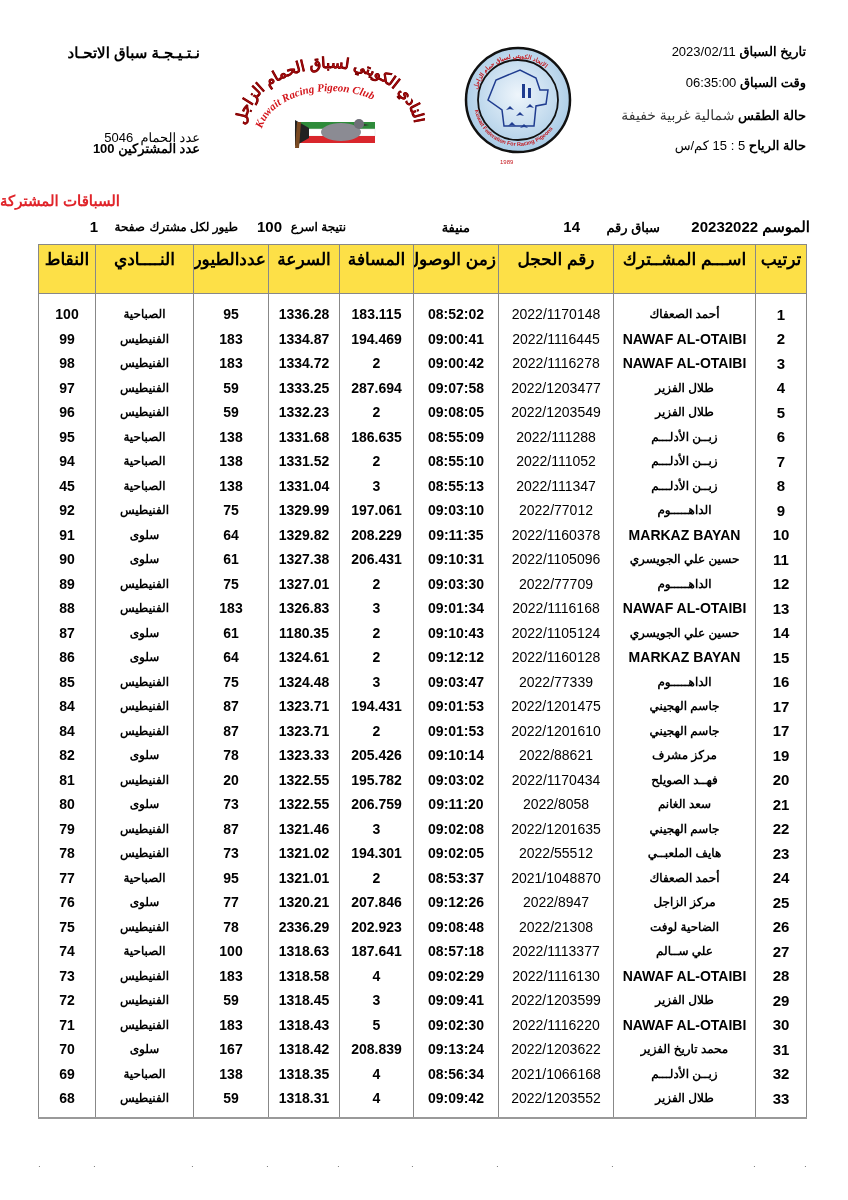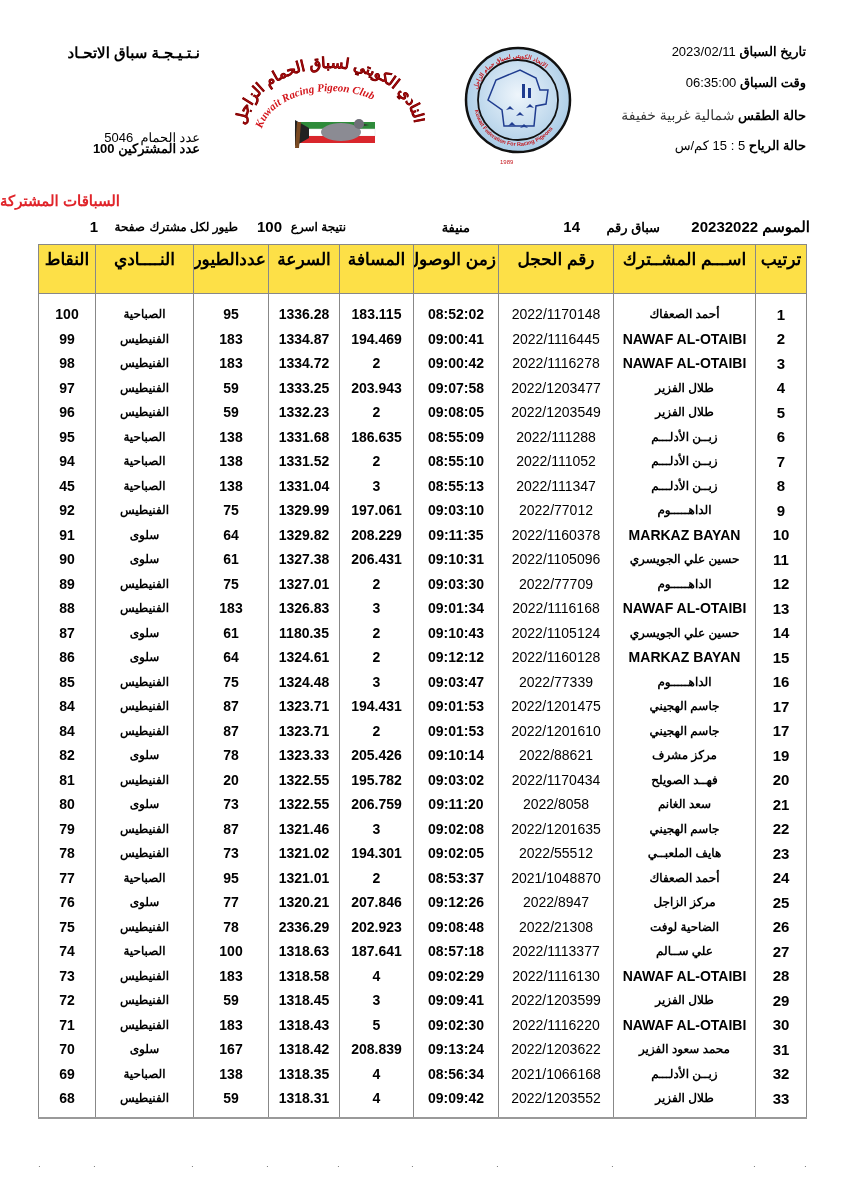--- a/index.html
+++ b/index.html
@@ -176,21 +176,21 @@
         <td>1334.72</td>
         <td>183</td>
         <td class="club">الفنيطيس</td>
         <td>98</td>
       </tr>
       <tr>
         <td class="rank">4</td>
         <td class="name" dir="rtl">طلال الفزير</td>
         <td class="ring">2022/1203477</td>
         <td>09:07:58</td>
-        <td>203.943</td>
+        <td>287.694</td>
         <td>1333.25</td>
         <td>59</td>
         <td class="club">الفنيطيس</td>
         <td>97</td>
       </tr>
       <tr>
         <td class="rank">5</td>
         <td class="name" dir="rtl">طلال الفزير</td>
         <td class="ring">2022/1203549</td>
         <td>09:08:05</td>
@@ -470,21 +470,21 @@
         <td class="ring">2022/1116220</td>
         <td>09:02:30</td>
         <td>5</td>
         <td>1318.43</td>
         <td>183</td>
         <td class="club">الفنيطيس</td>
         <td>71</td>
       </tr>
       <tr>
         <td class="rank">31</td>
-        <td class="name" dir="rtl">محمد سعود الفزير</td>
+        <td class="name" dir="rtl">محمد تاريخ الفزير</td>
         <td class="ring">2022/1203622</td>
         <td>09:13:24</td>
         <td>208.839</td>
         <td>1318.42</td>
         <td>167</td>
         <td class="club">سلوى</td>
         <td>70</td>
       </tr>
       <tr>
         <td class="rank">32</td>

